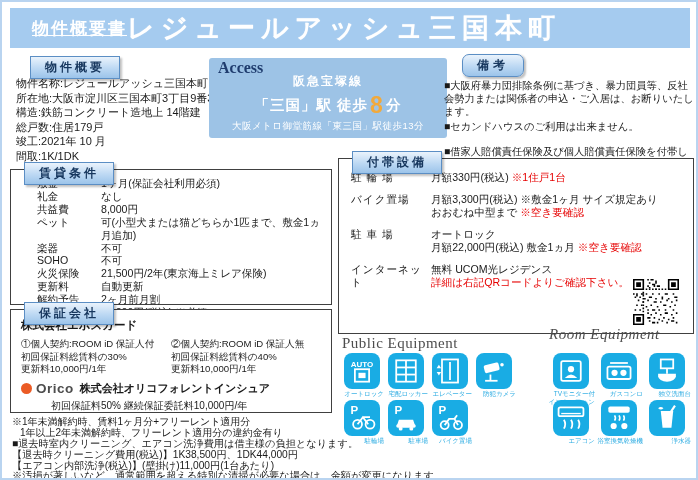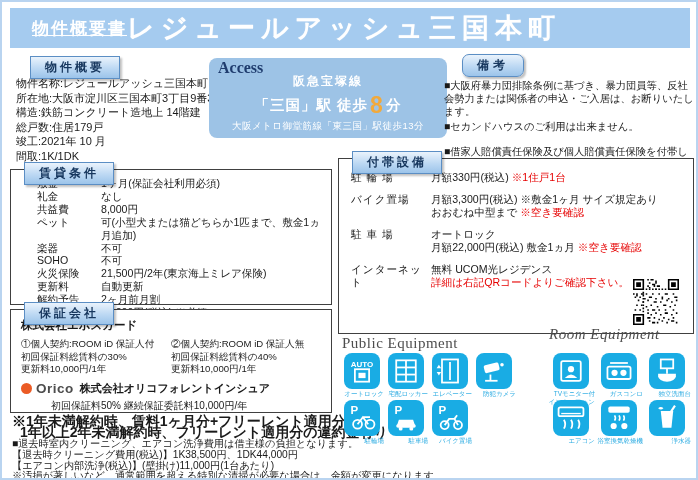--- a/index.html
+++ b/index.html
@@ -8,21 +8,21 @@
   .header{position:absolute;left:8px;top:6px;width:680px;height:40px;background:#a5cbef;display:flex;align-items:center;}
   .doc-type{margin-left:22px;color:#fff;font-size:17px;font-weight:bold;text-decoration:underline;letter-spacing:2px;}
   .main-title{color:#fff;font-size:27px;font-weight:bold;letter-spacing:6px;text-shadow:0 0 1px #cfe2f5;}
   
   .badge{position:absolute;z-index:3;background:linear-gradient(180deg,#eaf3fc 0%,#bcd8f3 55%,#9cc4ea 100%);border:1px solid #5b8ec4;color:#17375e;font-size:12px;font-weight:bold;padding:2px 14px;letter-spacing:3px;box-shadow:1.5px 1.5px 2px rgba(0,0,0,.25);}
   .badge.round{border-radius:7px;letter-spacing:4px;}
   .box{position:absolute;background:#fff;border:1px solid #404040;box-sizing:border-box;}
   
   .overview-lines{position:absolute;left:14px;top:74px;width:215px;font-size:11px;line-height:14.6px;color:#1a1a1a;}
   
-  .access-box{position:absolute;left:207px;top:56px;width:238px;height:80px;background:#9dc3e6;border-radius:8px;text-align:center;}
+  .access-box{position:absolute;left:207px;top:56px;width:238px;height:80px;background:#9dc3e6;border-radius:3px;text-align:center;}
   .access-heading{position:absolute;left:9px;top:1px;font-family:"Liberation Serif",serif;font-weight:bold;font-size:16px;color:#1f3c6e;}
   .access-line1{margin-top:15px;color:#fff;font-size:12px;font-weight:bold;letter-spacing:2px;}
   .access-line2{color:#fff;font-size:14.5px;font-weight:bold;letter-spacing:1px;margin-top:2px;}
   .access-min{color:#f2a93b;font-size:23px;font-weight:bold;vertical-align:-3px;padding:0 2px;}
   .access-line3{color:#fff;font-size:9.5px;margin-top:1px;letter-spacing:.5px;}
   
   .remarks-text{position:absolute;left:442px;top:77px;width:252px;font-size:10.3px;line-height:13.2px;color:#1a1a1a;}
   .remarks-text .remark{margin-bottom:1px;}
   .remarks-text .remark:last-child{margin-top:12px;}
   
@@ -39,21 +39,21 @@
   .orico-word{font-size:13.5px;font-weight:bold;color:#4d4d4d;letter-spacing:.5px;margin-right:6px;}
   .orico-company{font-size:11px;font-weight:bold;}
   .orico-terms{margin:3px 0 0 30px;font-size:10px;}
   
   .fac-rows{padding:12px 10px 0 12px;}
   .fac-row{display:flex;font-size:10.6px;line-height:13px;color:#1a1a1a;margin-bottom:9px;}
   .fac-row .lbl{width:80px;flex:none;letter-spacing:1px;}
   .red{color:#e60000;}
   .qr{position:absolute;right:14px;bottom:8px;width:46px;height:46px;}
   
-  .cancel-notes{position:absolute;left:10px;top:414px;font-size:14px;line-height:11px;color:#1a1a1a;font-weight:bold;}
+  .cancel-notes{position:absolute;left:10px;top:414px;font-size:10px;line-height:11px;color:#1a1a1a;}
   .cancel-notes div:last-child{padding-left:8px;}
   .bottom-notes{position:absolute;left:10px;top:437px;font-size:10.2px;line-height:10.8px;color:#1a1a1a;}
   
   .equip-heading{position:absolute;font-family:"Liberation Serif",serif;font-size:15px;color:#4d4d4d;letter-spacing:.5px;}
   .equip-grid{position:absolute;display:grid;grid-auto-rows:auto;}
   .equip-item{width:44px;display:inline-block;text-align:right;vertical-align:top;margin-bottom:3px;}
   .tile{width:36px;height:36px;background:#19ace4;border-radius:8px;margin:0 auto;display:flex;align-items:center;justify-content:center;}
   .tile svg{width:32px;height:32px;display:block;}
   .equip-label{font-size:6.5px;line-height:7.5px;color:#2aabe2;margin-top:1px;word-break:break-all;}
   .pub-row1{left:338px;top:351px;grid-template-columns:repeat(4,44px);}

